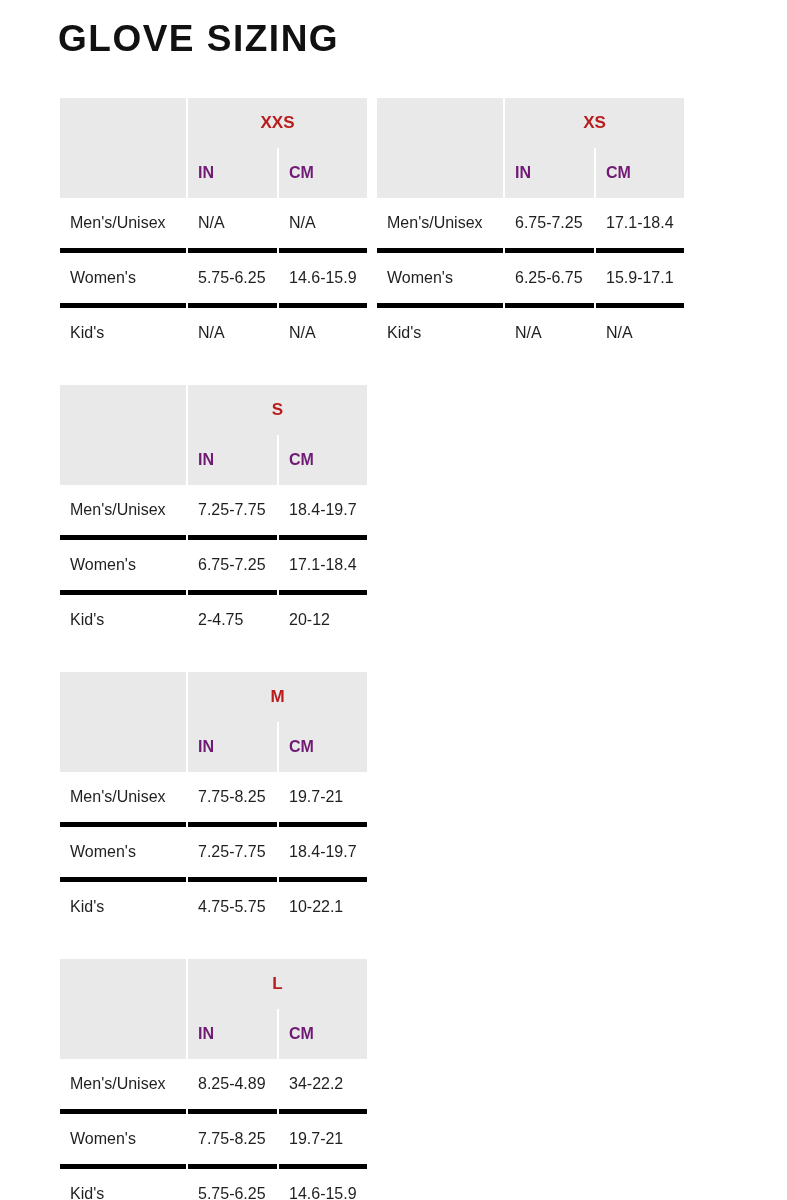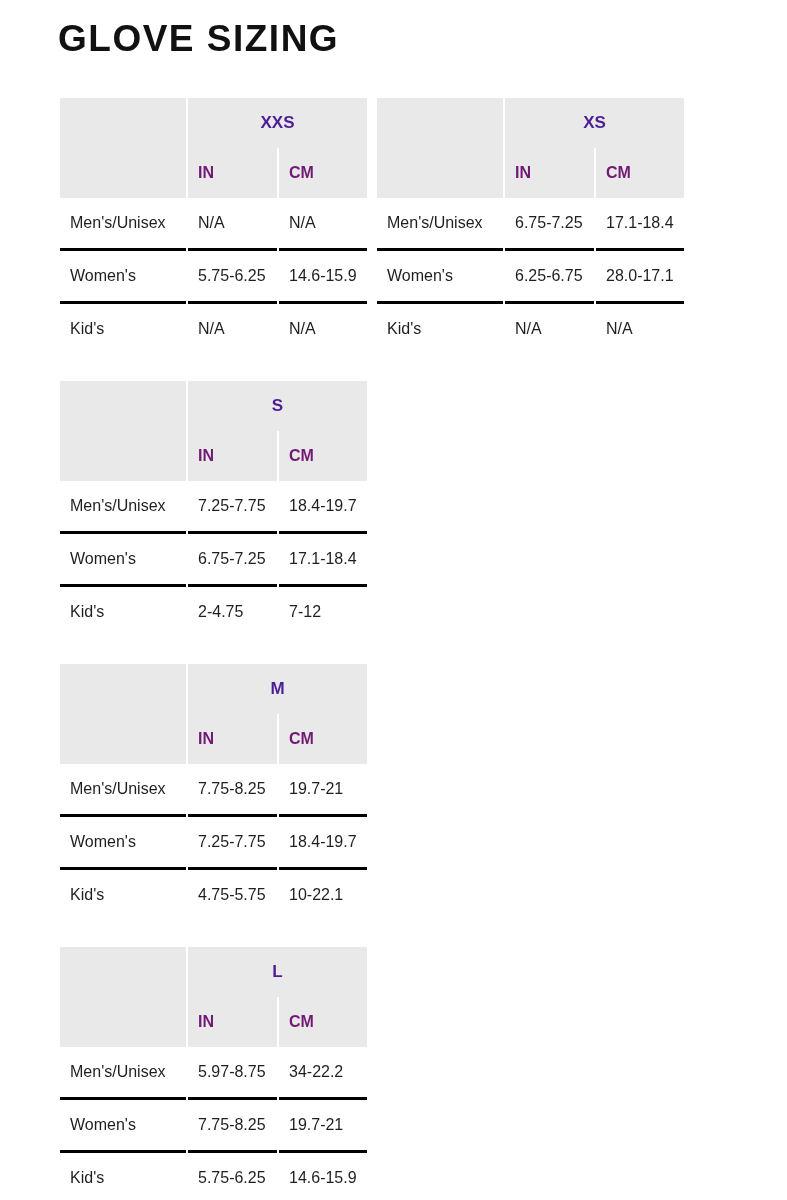--- a/index.html
+++ b/index.html
@@ -45,39 +45,39 @@
     background: #e9e9e9;
     height: 50px;
     vertical-align: middle;
     margin: 0;
     padding: 0;
   }
   th.size-cell {
     font-weight: bold;
     font-size: 17px;
     text-align: center;
-    color: #4c1d95;
+    color: #b91c1c;
   }
   th.unit-cell {
     font-weight: bold;
     font-size: 16px;
     text-align: left;
     padding-left: 10px;
     color: #701a75;
   }
   tbody td {
     height: 50px;
     vertical-align: middle;
     font-size: 16px;
     padding: 0 0 0 10px;
     color: #1f1f1f;
     background: #ffffff;
   }
   tbody tr:not(:last-child) td {
-    border-bottom: 3px solid #000000;
+    border-bottom: 5px solid #000000;
   }
 </style>
 </head>
 <body>
 
 <div class="page">
   <h1 class="page-title">GLOVE SIZING</h1>
 
   <div class="tables-wrap">
 
@@ -134,21 +134,21 @@
       </thead>
       <tbody>
         <tr>
           <td>Men's/Unisex</td>
           <td>6.75-7.25</td>
           <td>17.1-18.4</td>
         </tr>
         <tr>
           <td>Women's</td>
           <td>6.25-6.75</td>
-          <td>28.0-17.1</td>
+          <td>15.9-17.1</td>
         </tr>
         <tr>
           <td>Kid's</td>
           <td>N/A</td>
           <td>N/A</td>
         </tr>
       </tbody>
     </table>
 
     <table class="size-table">
@@ -174,21 +174,21 @@
           <td>18.4-19.7</td>
         </tr>
         <tr>
           <td>Women's</td>
           <td>6.75-7.25</td>
           <td>17.1-18.4</td>
         </tr>
         <tr>
           <td>Kid's</td>
           <td>2-4.75</td>
-          <td>7-12</td>
+          <td>20-12</td>
         </tr>
       </tbody>
     </table>
 
     <table class="size-table">
       <colgroup>
           <col class="c-label">
           <col class="c-in">
           <col class="c-cm">
         </colgroup>
@@ -233,21 +233,21 @@
           <th class="size-cell" colspan="2">L</th>
         </tr>
         <tr>
           <th class="unit-cell">IN</th>
           <th class="unit-cell">CM</th>
         </tr>
       </thead>
       <tbody>
         <tr>
           <td>Men's/Unisex</td>
-          <td>5.97-8.75</td>
+          <td>8.25-4.89</td>
           <td>34-22.2</td>
         </tr>
         <tr>
           <td>Women's</td>
           <td>7.75-8.25</td>
           <td>19.7-21</td>
         </tr>
         <tr>
           <td>Kid's</td>
           <td>5.75-6.25</td>

